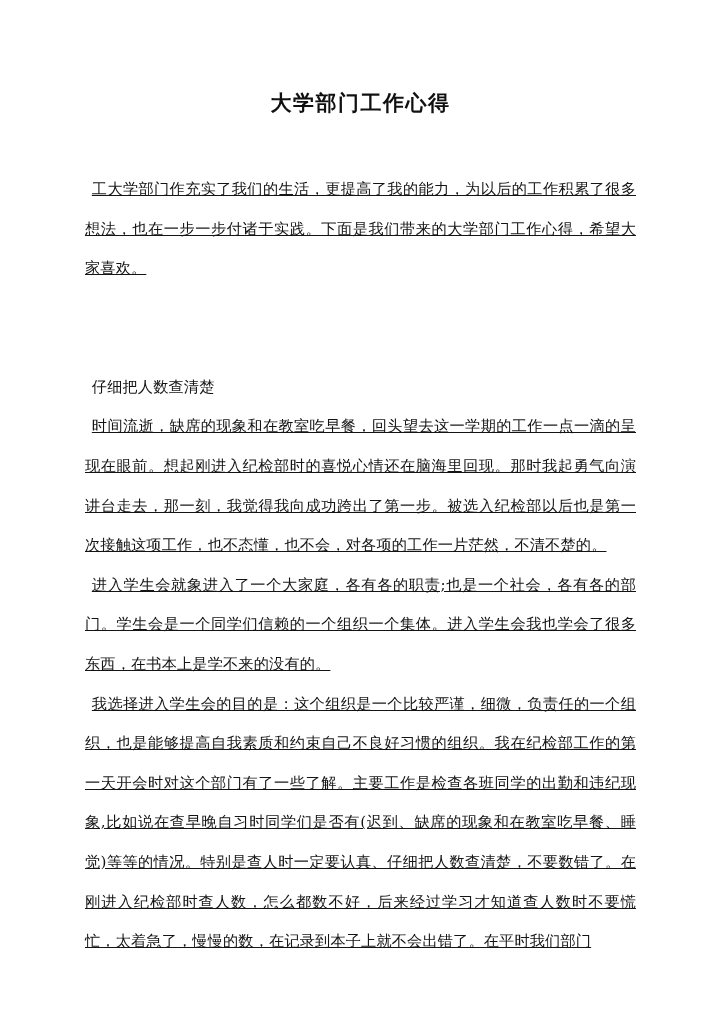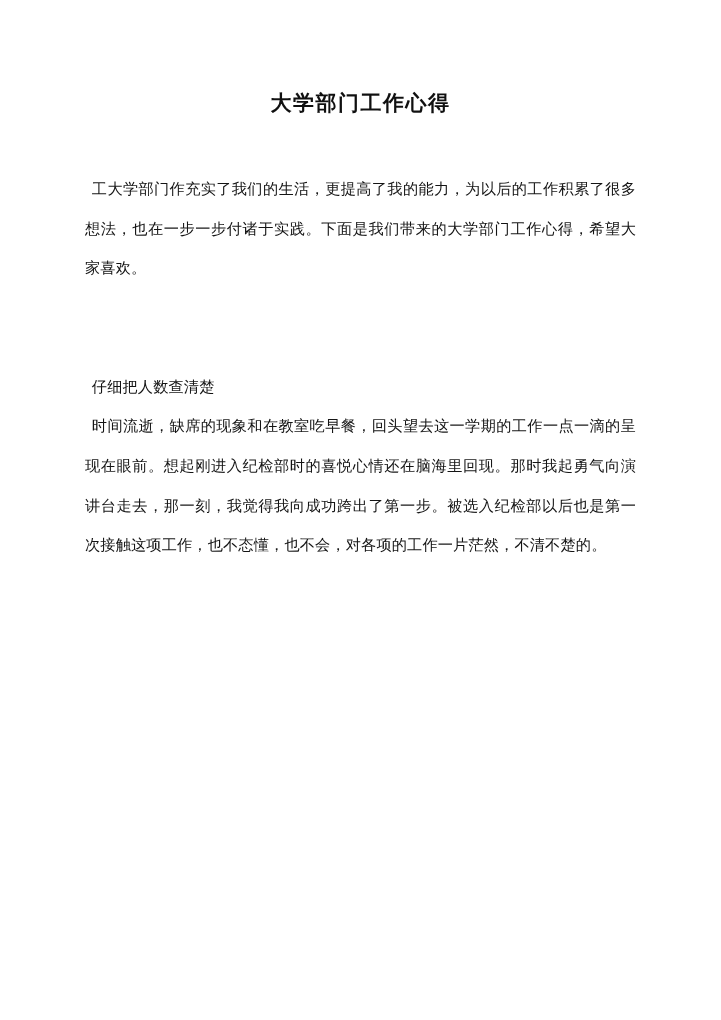--- a/index.html
+++ b/index.html
@@ -73,20 +73,21 @@
     margin: 0;
     font-size: 15.2px;
     line-height: 39.6px;
     text-indent: 0.45em;
     letter-spacing: 0.15px;
     color: #141414;
   }
 
   p.para.lead {
     text-indent: 0.45em;
+    text-decoration: underline;
   }
 </style>
 </head>
 <body>
 
 <div class="page">
 
   <div class="doc-body">
 
     <h1 class="doc-title">大学部门工作心得</h1>
@@ -94,17 +95,19 @@
     <div class="content">
 
       <p class="para lead">工大学部门作充实了我们的生活，更提高了我的能力，为以后的工作积累了很多想法，也在一步一步付诸于实践。下面是我们带来的大学部门工作心得，希望大家喜欢。</p>
 
       <div class="spacer-block"></div>
 
       <p class="subhead">仔细把人数查清楚</p>
 
       <p class="para lead">时间流逝，缺席的现象和在教室吃早餐，回头望去这一学期的工作一点一滴的呈现在眼前。想起刚进入纪检部时的喜悦心情还在脑海里回现。那时我起勇气向演讲台走去，那一刻，我觉得我向成功跨出了第一步。被选入纪检部以后也是第一次接触这项工作，也不态懂，也不会，对各项的工作一片茫然，不清不楚的。</p>
 
+      <p class="para lead">进入学生会就象进入了一个大家庭，各有各的职责;也是一个社会，各有各的部门。学生会是一个同学们信赖的一个组织一个集体。进入学生会我也学会了很多东西，在书本上是学不来的没有的。</p>
 
+      <p class="para lead">我选择进入学生会的目的是：这个组织是一个比较严谨，细微，负责任的一个组织，也是能够提高自我素质和约束自己不良好习惯的组织。我在纪检部工作的第一天开会时对这个部门有了一些了解。主要工作是检查各班同学的出勤和违纪现象,比如说在查早晚自习时同学们是否有(迟到、缺席的现象和在教室吃早餐、睡觉)等等的情况。特别是查人时一定要认真、仔细把人数查清楚，不要数错了。在刚进入纪检部时查人数，怎么都数不好，后来经过学习才知道查人数时不要慌忙，太着急了，慢慢的数，在记录到本子上就不会出错了。在平时我们部门</p>
 
     </div>
   </div>
 </div>
 
 </body></html>

